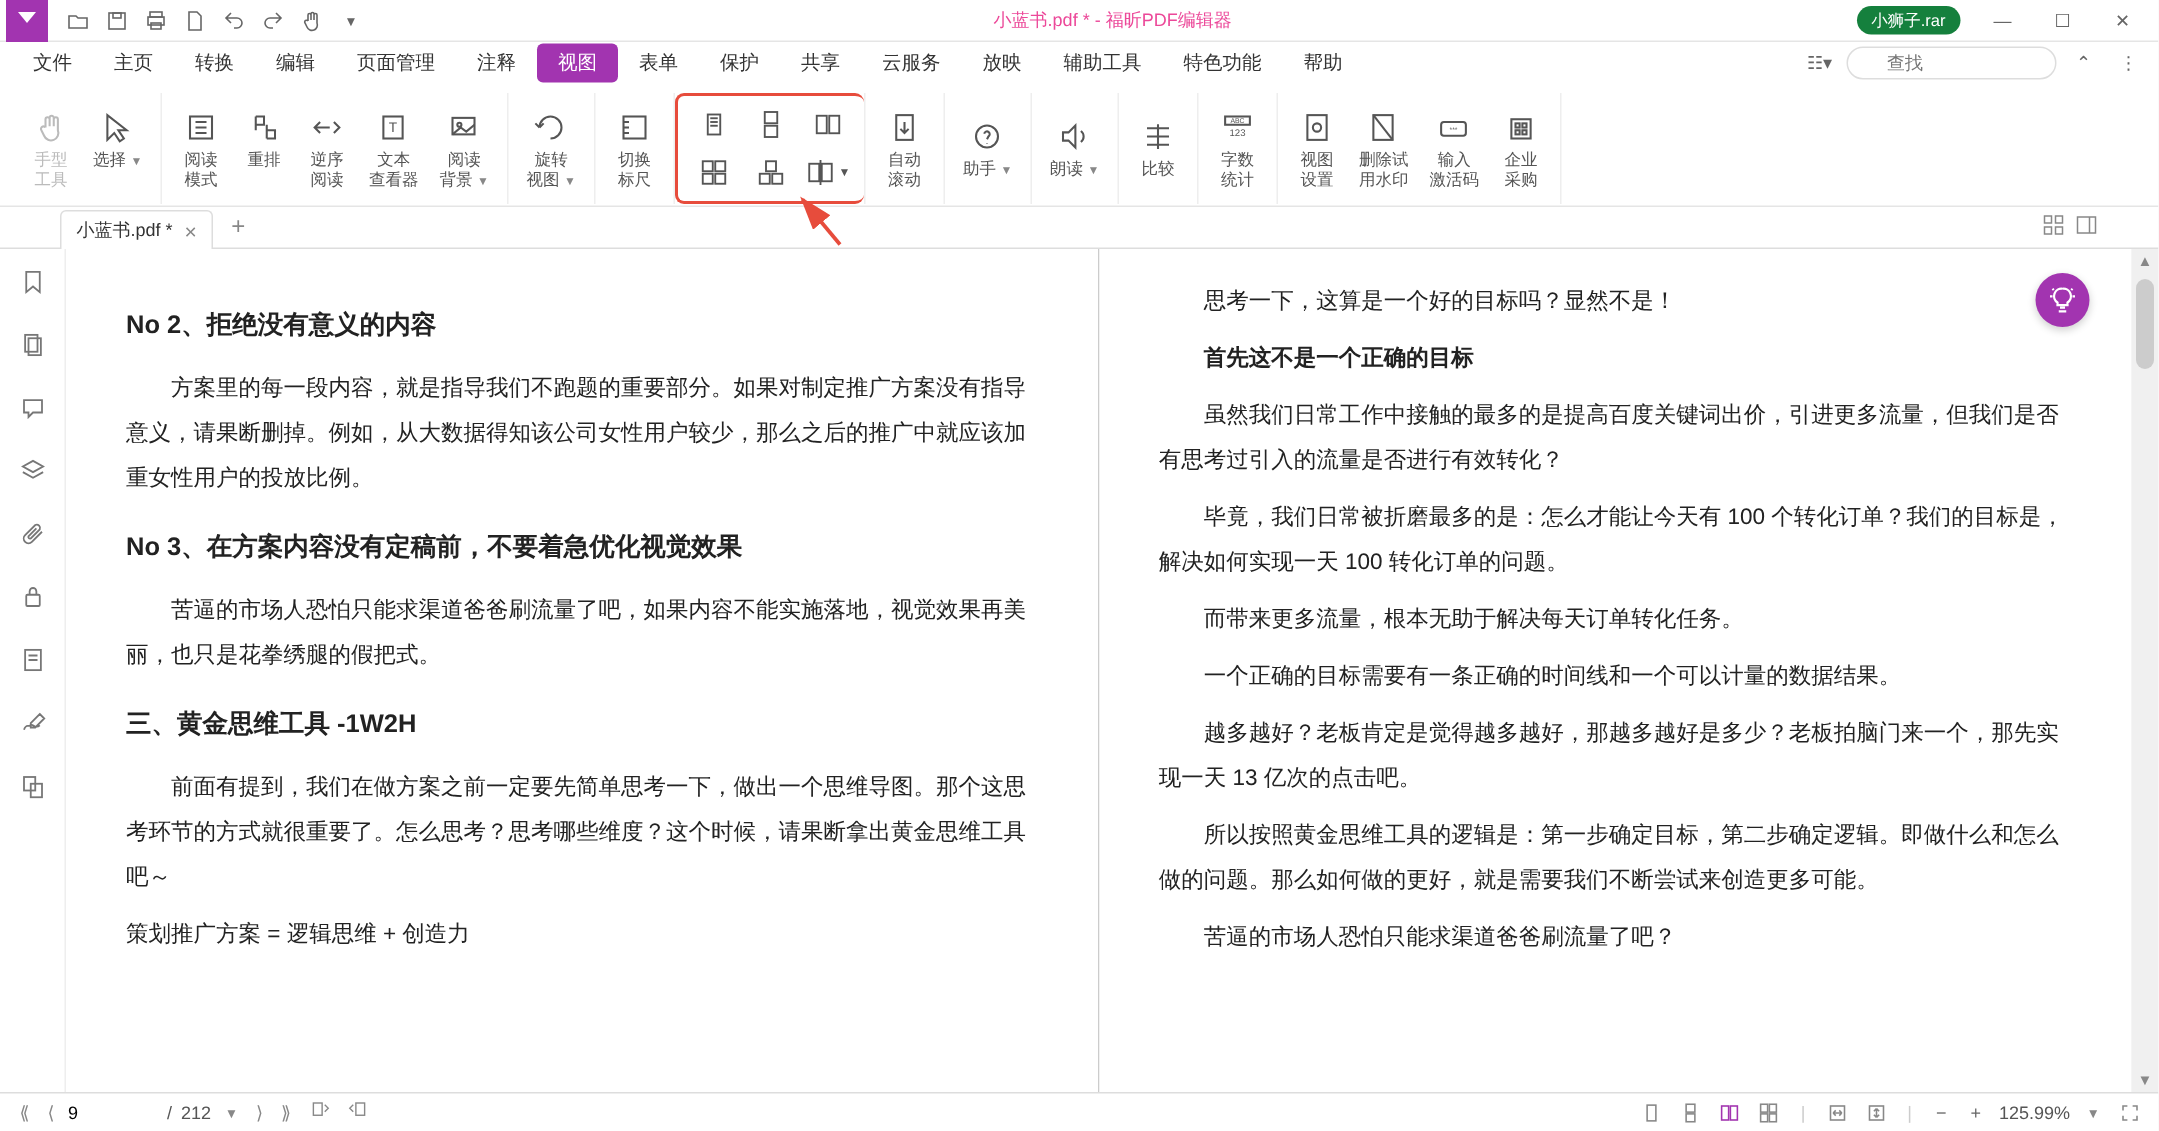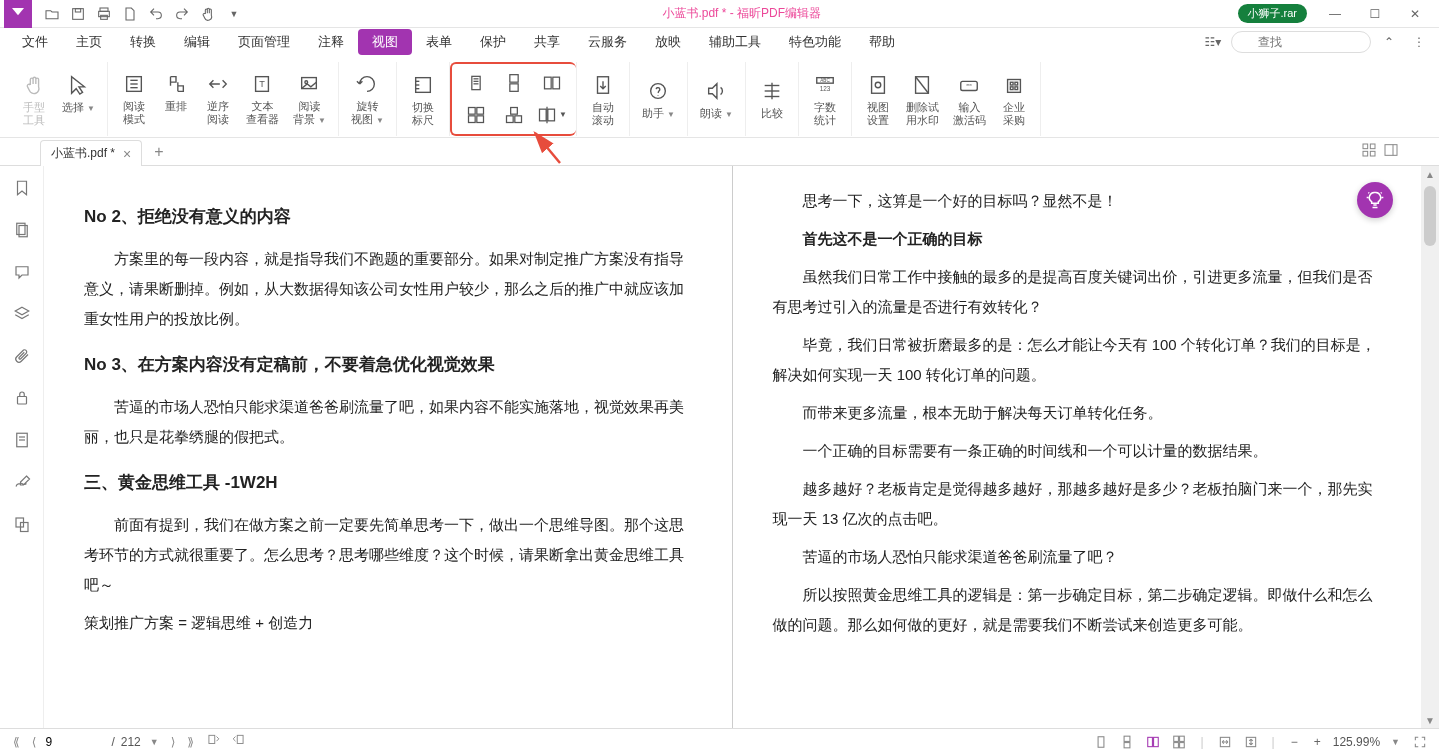--- a/index.html
+++ b/index.html
@@ -531,22 +531,22 @@
       <p class="center">策划推广方案 = 逻辑思维 + 创造力</p>
     </div>
     <div class="page page-right">
       <p>思考一下，这算是一个好的目标吗？显然不是！</p>
       <p class="bold">首先这不是一个正确的目标</p>
       <p>虽然我们日常工作中接触的最多的是提高百度关键词出价，引进更多流量，但我们是否有思考过引入的流量是否进行有效转化？</p>
       <p>毕竟，我们日常被折磨最多的是：怎么才能让今天有 100 个转化订单？我们的目标是，解决如何实现一天 100 转化订单的问题。</p>
       <p>而带来更多流量，根本无助于解决每天订单转化任务。</p>
       <p>一个正确的目标需要有一条正确的时间线和一个可以计量的数据结果。</p>
       <p>越多越好？老板肯定是觉得越多越好，那越多越好是多少？老板拍脑门来一个，那先实现一天 13 亿次的点击吧。</p>
+      <p>所以按照黄金思维工具的逻辑是：第一步确定目标，第二步确定逻辑。即做什么和怎么做的问题。那么如何做的更好，就是需要我们不断尝试来创造更多可能。</p>
       <p>苦逼的市场人恐怕只能求渠道爸爸刷流量了吧？</p>
-      <p>所以按照黄金思维工具的逻辑是：第一步确定目标，第二步确定逻辑。即做什么和怎么做的问题。那么如何做的更好，就是需要我们不断尝试来创造更多可能。</p>
     </div>
     <div class="fab">
       <svg width="20" height="20" viewBox="0 0 24 24" fill="none" stroke="#fff" stroke-width="1.8">
           <path d="M9 21 L15 21 M10 18 L14 18 M12 3 A6 6 0 0 0 8 14 L8 16 L16 16 L16 14 A6 6 0 0 0 12 3 M4 9 L2 9 M22 9 L20 9 M5 4 L4 3 M19 4 L20 3"></path>
         </svg>
     </div>
   </div>
 
   <div class="right-scroll">
     <div class="scroll-arrow up">▲</div>

